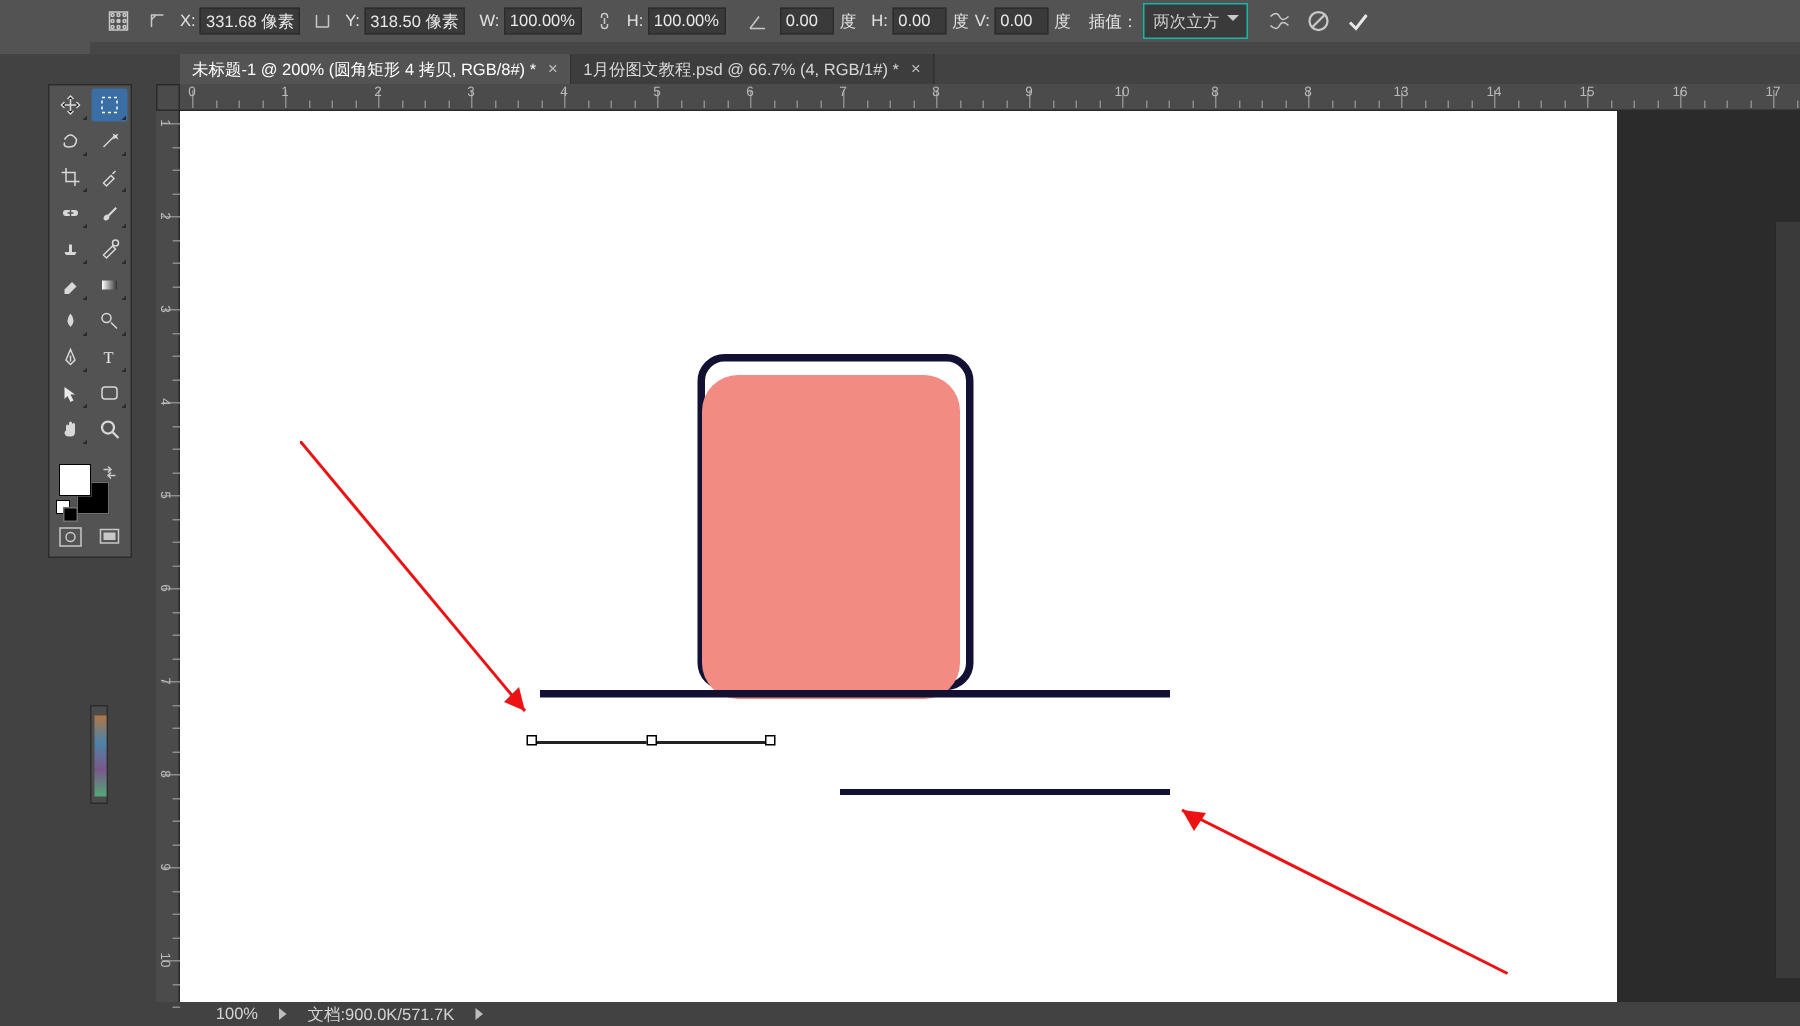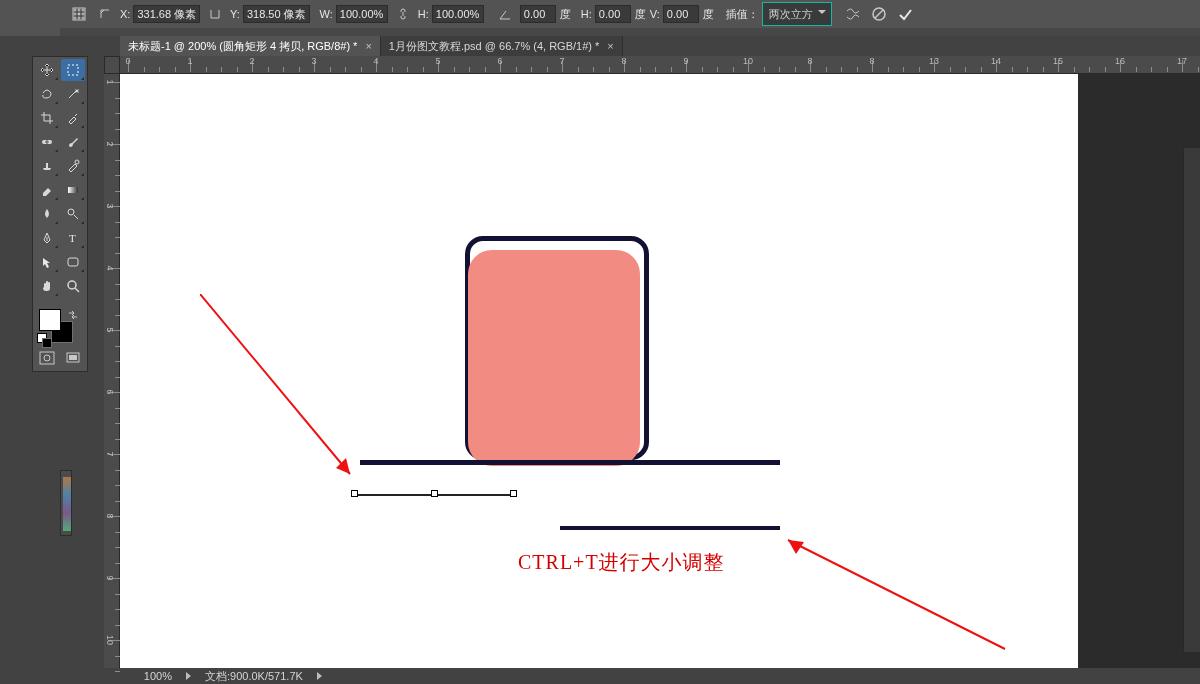--- a/index.html
+++ b/index.html
@@ -651,21 +651,20 @@
         </svg>
     </div>
 
     <div class="arrow" style="left:660px; top:460px; width:230px; height:120px;">
       <svg width="230" height="120">
           <line x1="225" y1="115" x2="8" y2="6"></line>
           <polygon points="8,6 24,8 16,20"></polygon>
         </svg>
     </div>
 
-    <div class="ann-text" style="left:398px; top:475px;">CTRL+T进行大小调整</div>
   </div>
 
   <div class="vscroll"></div>
 </div>
 
 <div class="status-bar">
   <span class="zoom">100%</span>
   <span class="chev"></span>
   <span>文档:900.0K/571.7K</span>
   <span class="chev"></span>

